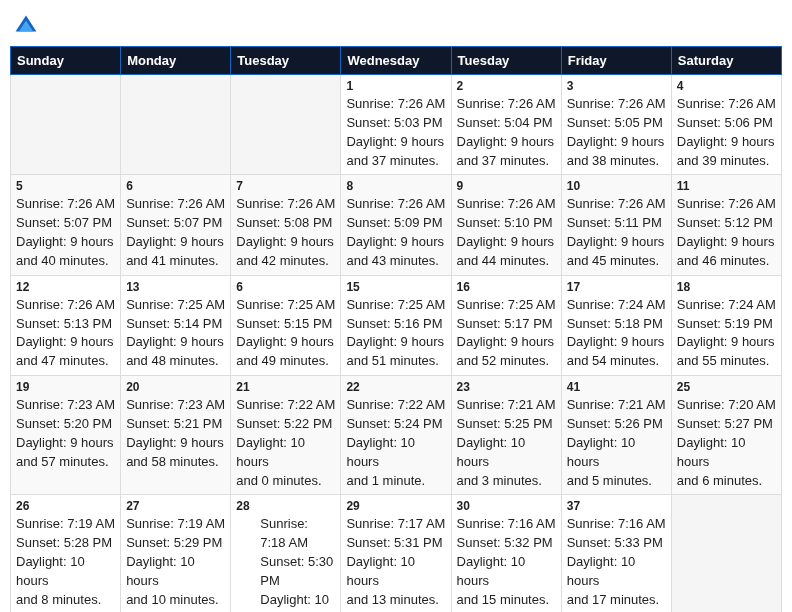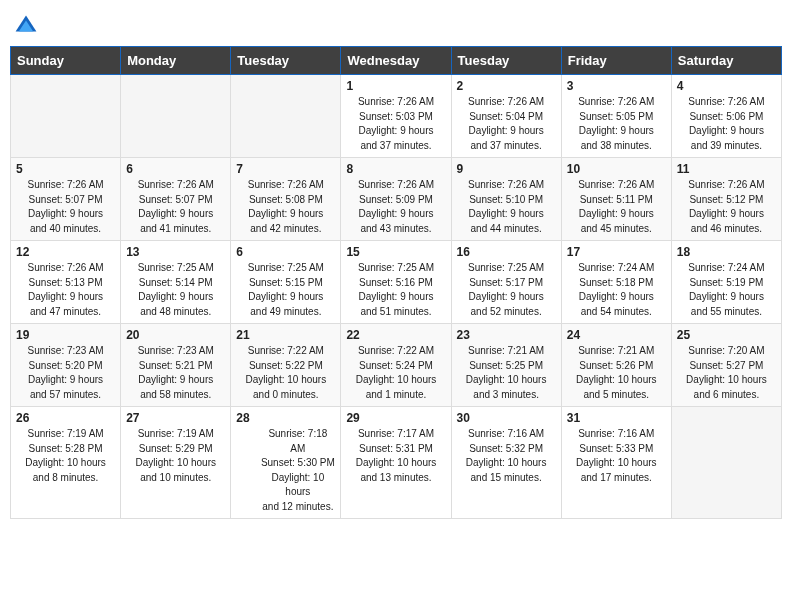--- a/index.html
+++ b/index.html
@@ -54,21 +54,21 @@
     .location {
       font-size: 15px;
       color: #333;
     }
     .calendar {
       width: 100%;
       border-collapse: collapse;
       border: 1px solid #ccc;
     }
     .calendar th {
-      background-color: #404040;
+      background-color: #0f172a;
       color: #fff;
       text-align: left;
       padding: 6px 6px;
       font-size: 13px;
       font-weight: bold;
       border: 1px solid #1565c0;
     }
     .calendar td {
       vertical-align: top;
       padding: 4px 5px;
@@ -82,24 +82,23 @@
     .calendar tr:nth-child(even) td {
       background: #f9f9f9;
     }
     .day-number {
       font-size: 12px;
       font-weight: bold;
       display: block;
       margin-bottom: 2px;
     }
     .day-info {
-      font-size: 10px;
+      font-size: 13px;
       line-height: 1.45;
       color: #222;
-      text-align: center;
     }
     .empty-cell {
       background: #f5f5f5 !important;
     }
   </style>
 </head>
 <body>
 
 <div class="header">
   <div class="logo">
@@ -296,21 +295,21 @@
 and 1 minute.</div>
         </td>
         <td>
           <span class="day-number">23</span>
           <div class="day-info" style="white-space: pre-line;">Sunrise: 7:21 AM
 Sunset: 5:25 PM
 Daylight: 10 hours
 and 3 minutes.</div>
         </td>
         <td>
-          <span class="day-number">24</span>
+          <span class="day-number">41</span>
           <div class="day-info" style="white-space: pre-line;">Sunrise: 7:21 AM
 Sunset: 5:26 PM
 Daylight: 10 hours
 and 5 minutes.</div>
         </td>
         <td>
           <span class="day-number">25</span>
           <div class="day-info" style="white-space: pre-line;">Sunrise: 7:20 AM
 Sunset: 5:27 PM
 Daylight: 10 hours
@@ -347,21 +346,21 @@
 and 13 minutes.</div>
         </td>
         <td>
           <span class="day-number">30</span>
           <div class="day-info" style="white-space: pre-line;">Sunrise: 7:16 AM
 Sunset: 5:32 PM
 Daylight: 10 hours
 and 15 minutes.</div>
         </td>
         <td>
-          <span class="day-number">31</span>
+          <span class="day-number">37</span>
           <div class="day-info" style="white-space: pre-line;">Sunrise: 7:16 AM
 Sunset: 5:33 PM
 Daylight: 10 hours
 and 17 minutes.</div>
         </td>
         <td class="empty-cell"></td>
       </tr>
     </tbody>
 </table>
 

